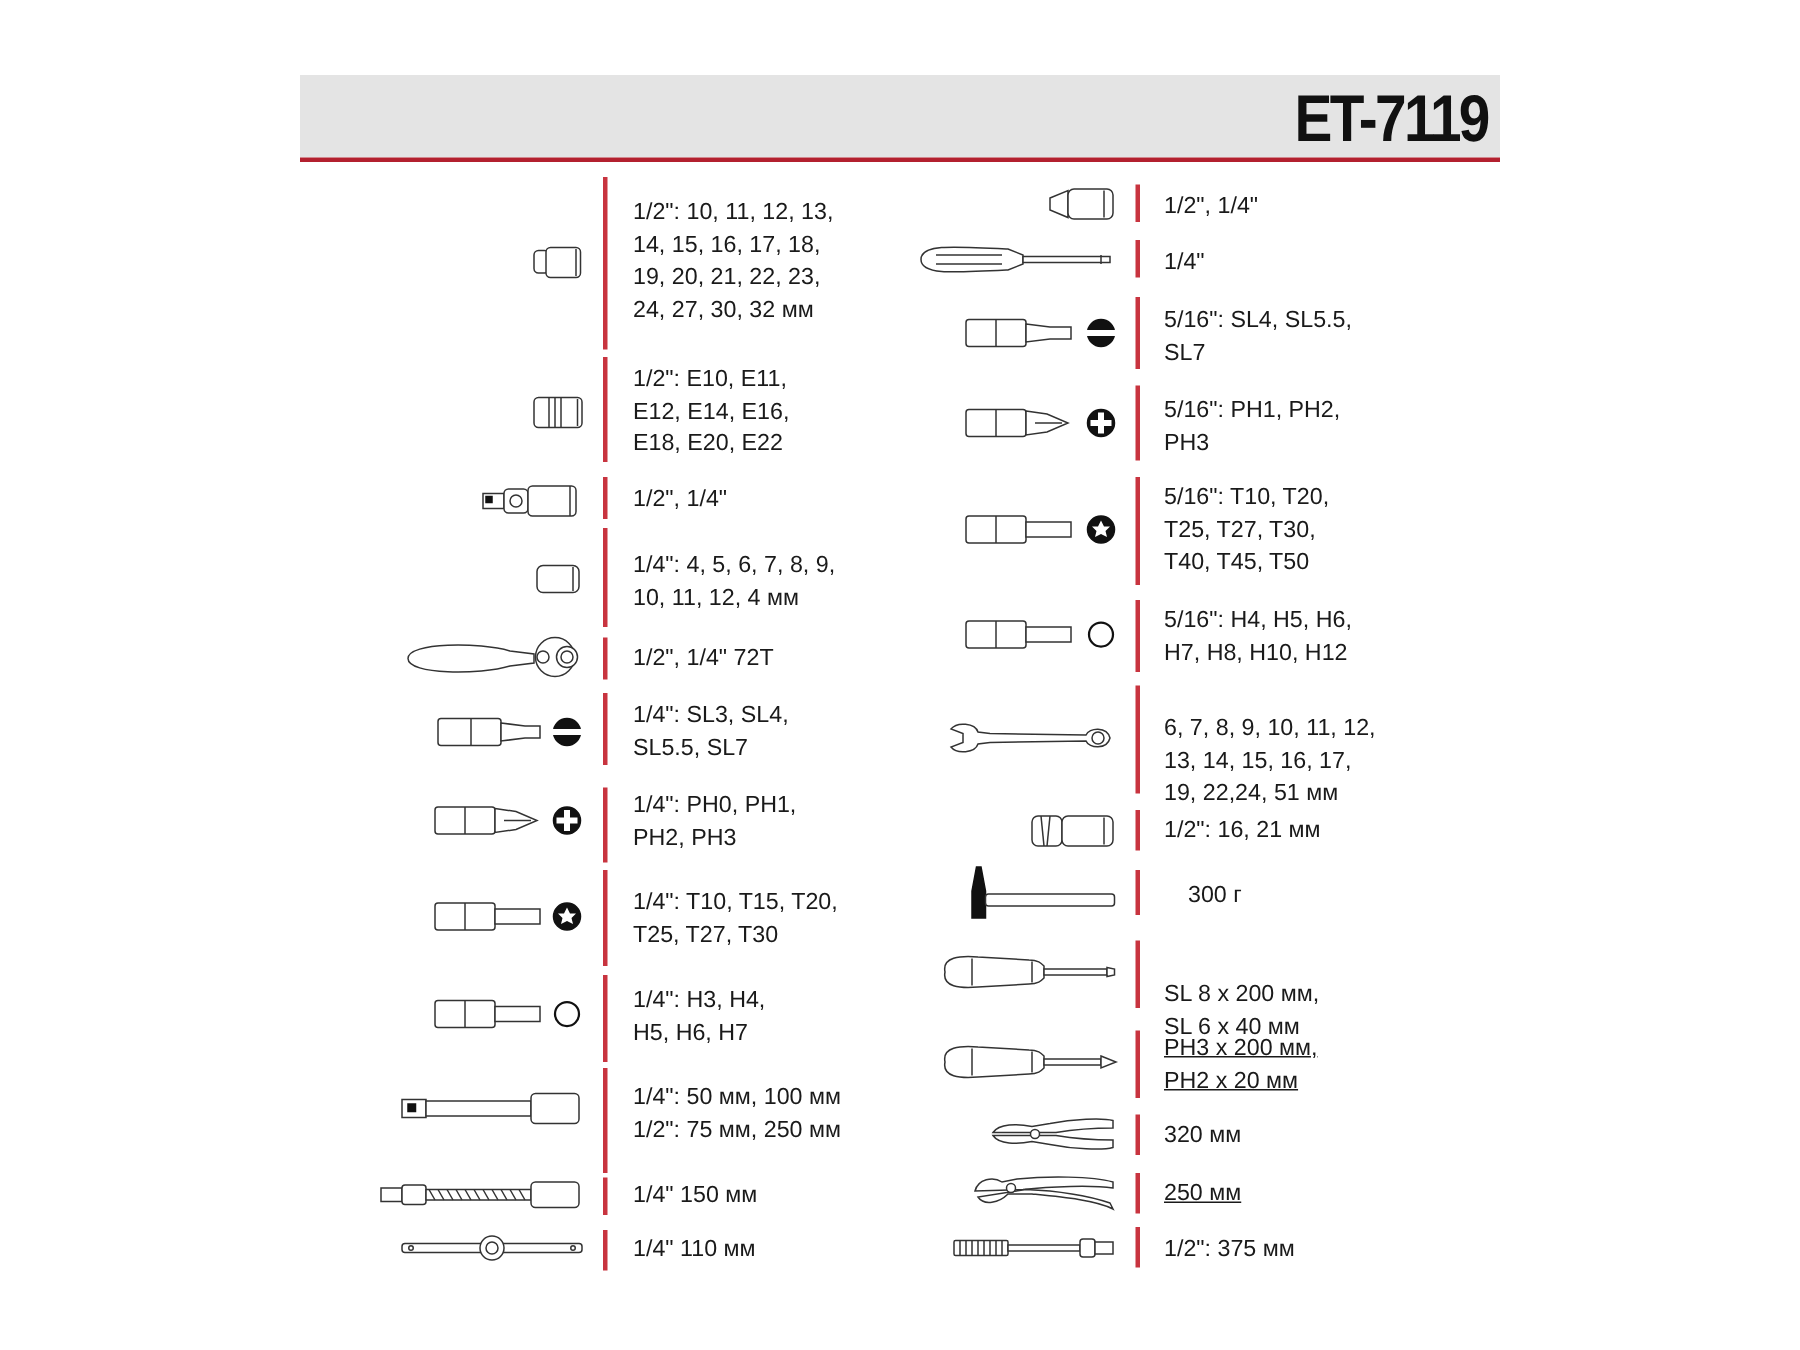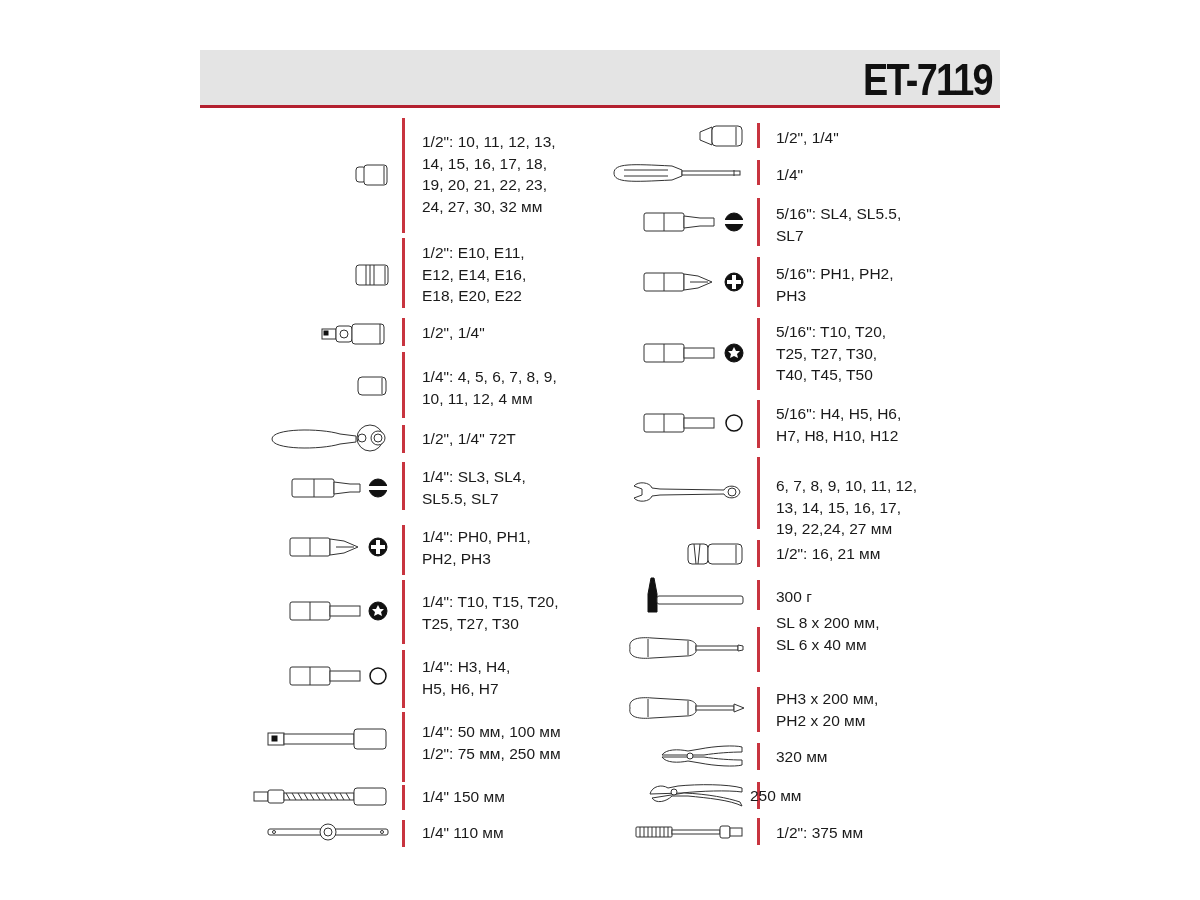--- a/index.html
+++ b/index.html
@@ -251,63 +251,63 @@
   <rect class="o" x="2" y="3" width="40" height="18" rx="2"></rect>
     <line class="l" x1="22" y1="3" x2="22" y2="21"></line>
   <rect class="o" x="42" y="7" width="30" height="10"></rect>
   <circle class="o" cx="92" cy="12" r="8" style="stroke:#111;stroke-width:1.5"></circle>
 </svg>
 
 <div class="bar" style="left:757px;top:457px;height:72px;"></div>
 <div class="txt" style="left:776px;top:475px;">
   <div>6, 7, 8, 9, 10, 11, 12,</div>
     <div>13, 14, 15, 16, 17,</div>
-    <div>19, 22,24, 27 мм</div>
+    <div>19, 22,24, 51 мм</div>
 </div>
 <svg class="ico" style="left:630px;top:480px;" width="116" height="24">
   <path class="o" d="M4 6 C8 1, 20 2, 22 8 L30 9 L94 10 C96 5, 108 4, 110 12 C108 20, 96 19, 94 14 L30 15 L22 16 C20 22, 8 23, 4 18 L12 15 L12 9 Z"></path>
   <circle class="l" cx="102" cy="12" r="4"></circle>
 </svg>
 
 <div class="bar" style="left:757px;top:540px;height:27px;"></div>
 <div class="txt" style="left:776px;top:543px;">
   <div>1/2": 16, 21 мм</div>
 </div>
 <svg class="ico" style="left:686px;top:541px;" width="60" height="26">
   <rect class="o" x="2" y="3" width="20" height="20" rx="4"></rect>
     <line class="l" x1="8" y1="3" x2="10" y2="23"></line>
     <line class="l" x1="14" y1="3" x2="12" y2="23"></line>
   <rect class="o" x="22" y="3" width="34" height="20" rx="4"></rect>
     <line class="l" x1="50" y1="4" x2="50" y2="22"></line>
 </svg>
 
 <div class="bar" style="left:757px;top:580px;height:30px;"></div>
-<div class="txt" style="left:776px;top:586px;">
+<div class="txt" style="left:792px;top:586px;">
   <div>300 г</div>
 </div>
 <svg class="ico" style="left:645px;top:576px;" width="102" height="40">
   <polygon class="k" points="6,2 9,2 12,18 12,36 3,36 3,18"></polygon>
   <rect class="o" x="12" y="20" width="86" height="8" rx="2"></rect>
 </svg>
 
 <div class="bar" style="left:757px;top:627px;height:45px;"></div>
-<div class="txt" style="left:776px;top:612px;">
+<div class="txt" style="left:776px;top:652px;">
   <div>SL 8 x 200 мм,</div>
     <div>SL 6 x 40 мм</div>
 </div>
 <svg class="ico" style="left:626px;top:634px;" width="120" height="28">
   <path class="o" d="M4 14 C2 4, 14 3, 26 4 L60 6 C66 6, 68 8, 70 10 L70 18 C68 20, 66 22, 60 22 L26 24 C14 25, 2 24, 4 14 Z"></path>
   <line class="l" x1="22" y1="5" x2="22" y2="23"></line>
     <line class="l" x1="62" y1="7" x2="62" y2="21"></line>
   <rect class="o" x="70" y="12" width="42" height="4"></rect>
     <path class="o" d="M112 11 L117 12 L117 16 L112 17 Z"></path>
 </svg>
 
 <div class="bar" style="left:757px;top:687px;height:45px;"></div>
-<div class="txt" style="left:776px;top:688px;">
+<div class="txt" style="left:776px;top:688px;text-decoration:underline;">
   <div>PH3 x 200 мм,</div>
     <div>PH2 x 20 мм</div>
 </div>
 <svg class="ico" style="left:626px;top:694px;" width="120" height="28">
   <path class="o" d="M4 14 C2 4, 14 3, 26 4 L60 6 C66 6, 68 8, 70 10 L70 18 C68 20, 66 22, 60 22 L26 24 C14 25, 2 24, 4 14 Z"></path>
   <line class="l" x1="22" y1="5" x2="22" y2="23"></line>
     <line class="l" x1="62" y1="7" x2="62" y2="21"></line>
   <rect class="o" x="70" y="12" width="38" height="4"></rect>
     <path class="o" d="M108 10 L118 14 L108 18 Z"></path>
 </svg>
@@ -316,21 +316,21 @@
 <div class="txt" style="left:776px;top:746px;">
   <div>320 мм</div>
 </div>
 <svg class="ico" style="left:660px;top:743px;" width="86" height="26">
   <path class="o" d="M2 12 C6 6, 18 6, 28 8 L40 6 C55 3, 75 2, 82 4 L82 9 C72 9, 56 10, 44 12 Z"></path>
   <path class="o" d="M2 14 C6 20, 18 20, 28 18 L40 20 C55 23, 75 24, 82 22 L82 17 C72 17, 56 16, 44 14 Z"></path>
   <circle class="o" cx="30" cy="13" r="3"></circle>
 </svg>
 
 <div class="bar" style="left:757px;top:782px;height:27px;"></div>
-<div class="txt" style="left:750px;top:785px;">
+<div class="txt" style="left:776px;top:785px;text-decoration:underline;">
   <div>250 мм</div>
 </div>
 <svg class="ico" style="left:648px;top:780px;" width="98" height="28">
   <path class="o" d="M2 14 C4 6, 14 4, 20 8 L30 6 C50 4, 80 4, 94 8 L94 12 C80 10, 52 11, 34 13 Z"></path>
   <path class="o" d="M4 18 C8 24, 18 22, 24 16 L40 16 C60 18, 82 20, 94 26 L92 22 C80 18, 60 14, 36 13 Z"></path>
   <circle class="o" cx="26" cy="12" r="3"></circle>
 </svg>
 
 <div class="bar" style="left:757px;top:818px;height:27px;"></div>
 <div class="txt" style="left:776px;top:822px;">

